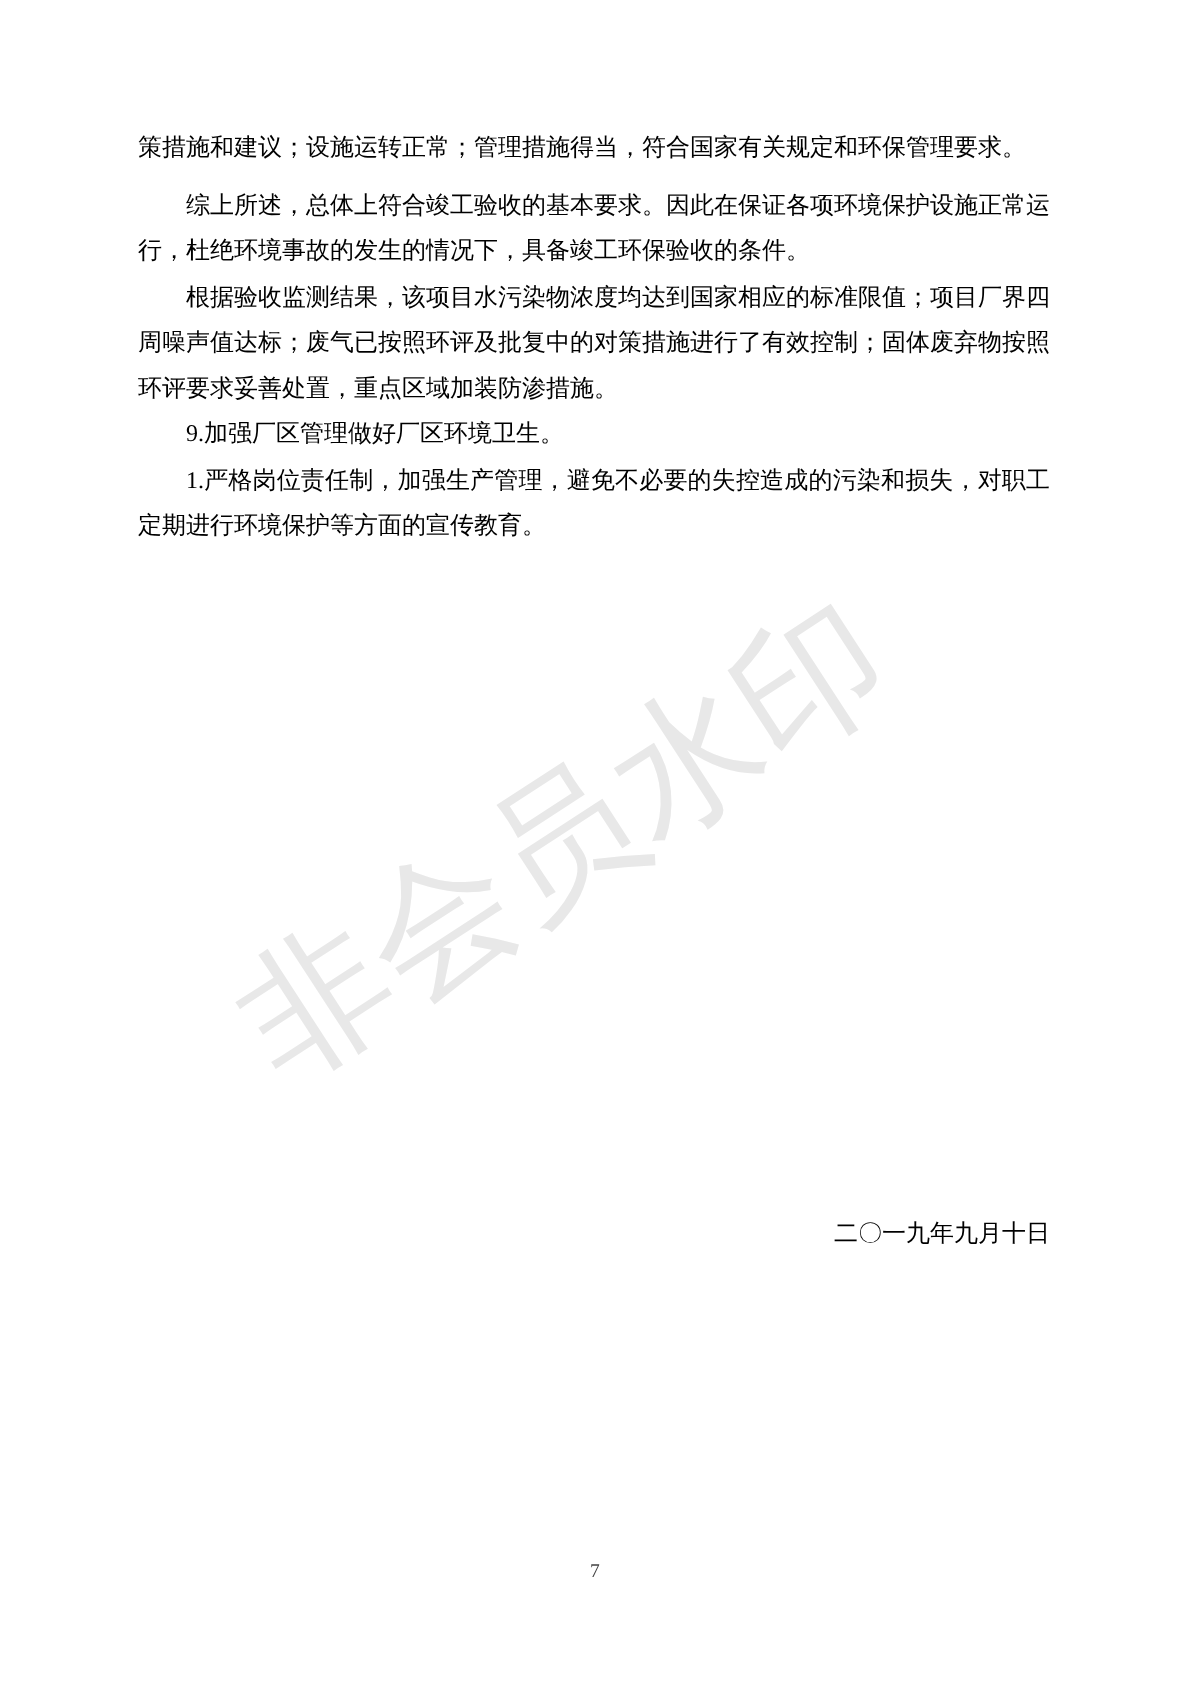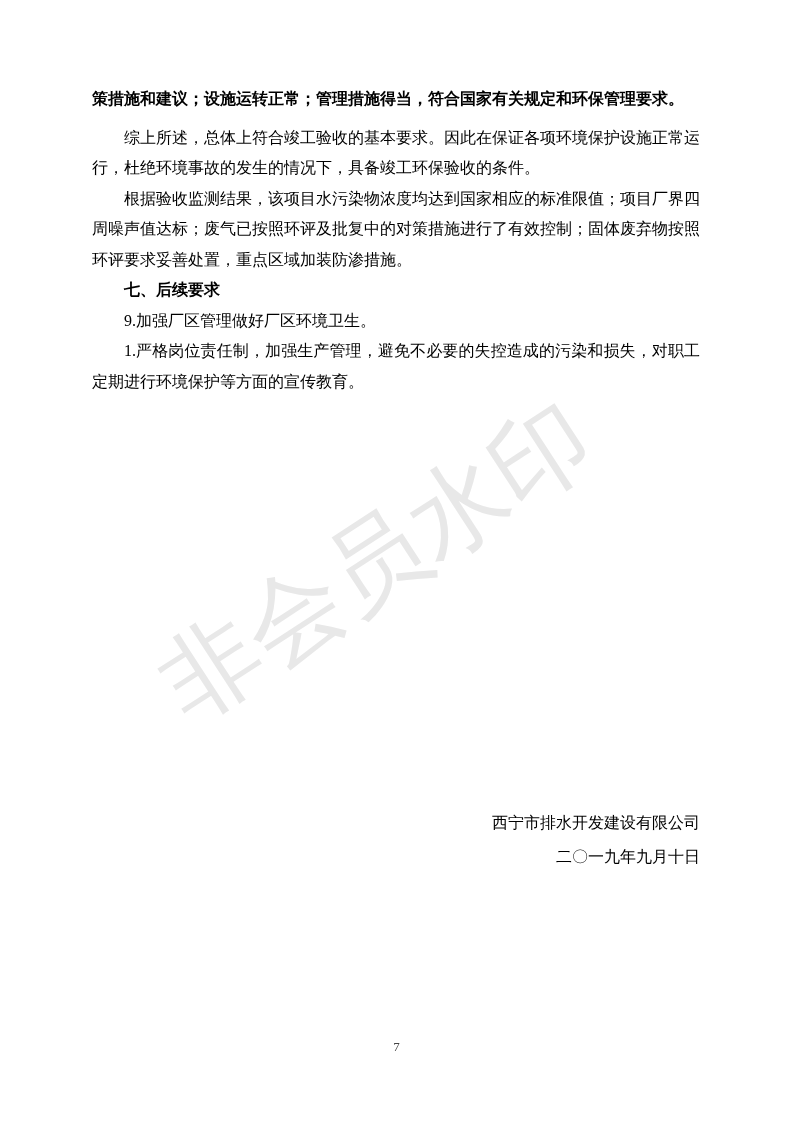--- a/index.html
+++ b/index.html
@@ -37,21 +37,21 @@
     left: 92px;
     top: 84px;
     width: 608px;
     font-size: 16px;
     line-height: 30.5px;
     text-align: justify;
     z-index: 1;
   }
   .content p { margin: 0; }
   .para { text-indent: 2em; }
-  .no-indent { text-indent: 0; font-weight: bold; }
+  .no-indent { text-indent: 0; }
   .p-space { margin-top: 8px !important; }
   .heading {
     text-indent: 2em;
     font-weight: bold;
   }
   .signature {
     position: absolute;
     right: 93px;
     top: 806px;
     text-align: right;
@@ -76,25 +76,23 @@
 <body>
 
 <div class="page">
 
   <div class="watermark" style="color: rgb(232, 232, 232);">非会员水印</div>
 
   <div class="content">
     <p class="no-indent">策措施和建议；设施运转正常；管理措施得当，符合国家有关规定和环保管理要求。</p>
     <p class="para p-space">综上所述，总体上符合竣工验收的基本要求。因此在保证各项环境保护设施正常运行，杜绝环境事故的发生的情况下，具备竣工环保验收的条件。</p>
     <p class="para">根据验收监测结果，该项目水污染物浓度均达到国家相应的标准限值；项目厂界四周噪声值达标；废气已按照环评及批复中的对策措施进行了有效控制；固体废弃物按照环评要求妥善处置，重点区域加装防渗措施。</p>
-    <p class="heading">七、后续要求</p>
     <p class="para">9.加强厂区管理做好厂区环境卫生。</p>
     <p class="para">1.严格岗位责任制，加强生产管理，避免不必要的失控造成的污染和损失，对职工定期进行环境保护等方面的宣传教育。</p>
   </div>
 
   <div class="signature">
-    <div>西宁市排水开发建设有限公司</div>
     <div>二〇一九年九月十日</div>
   </div>
 
   <div class="page-number">7</div>
 
 </div>
 
 </body></html>

